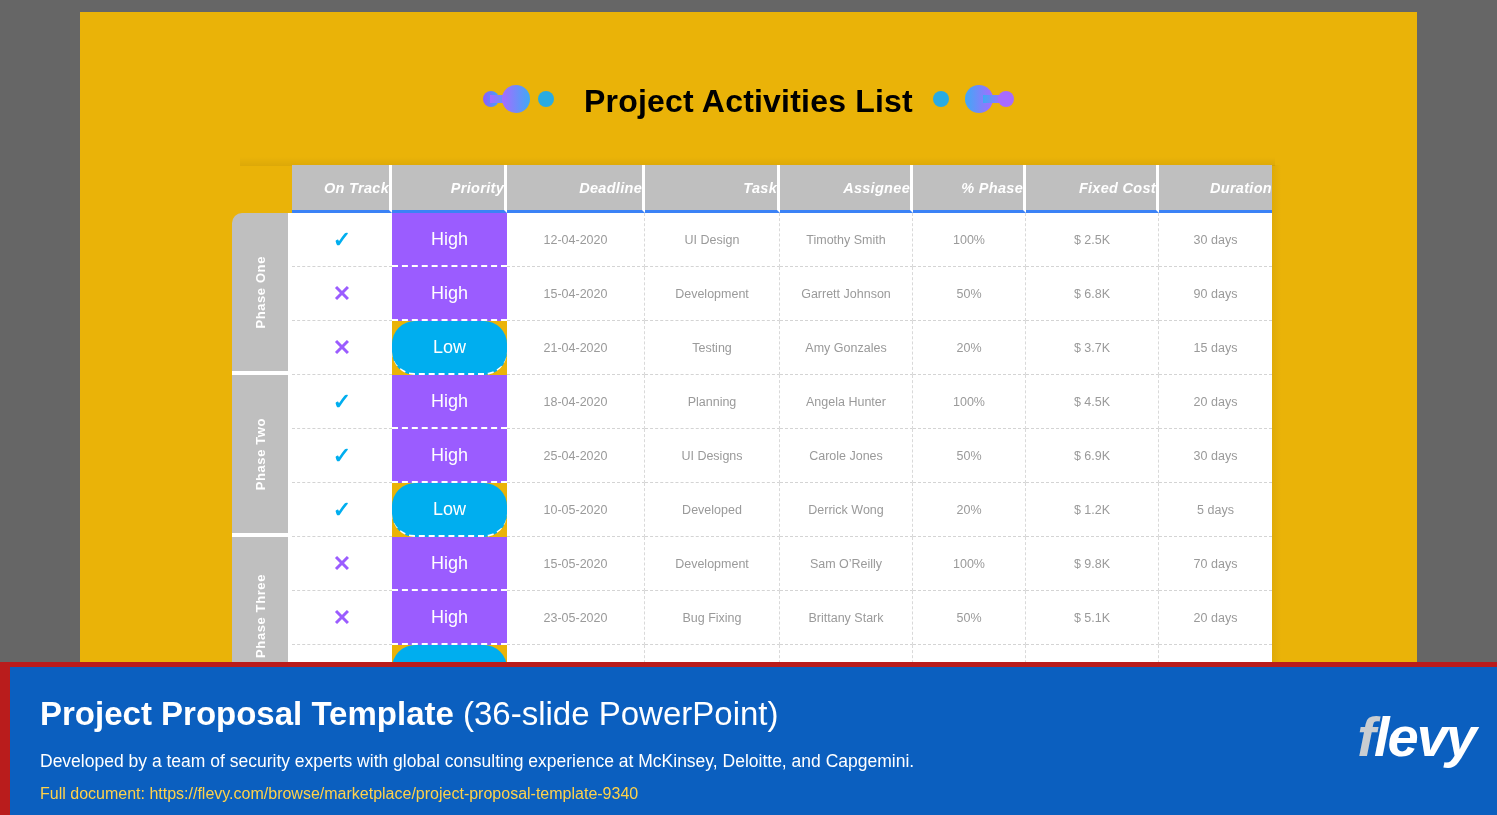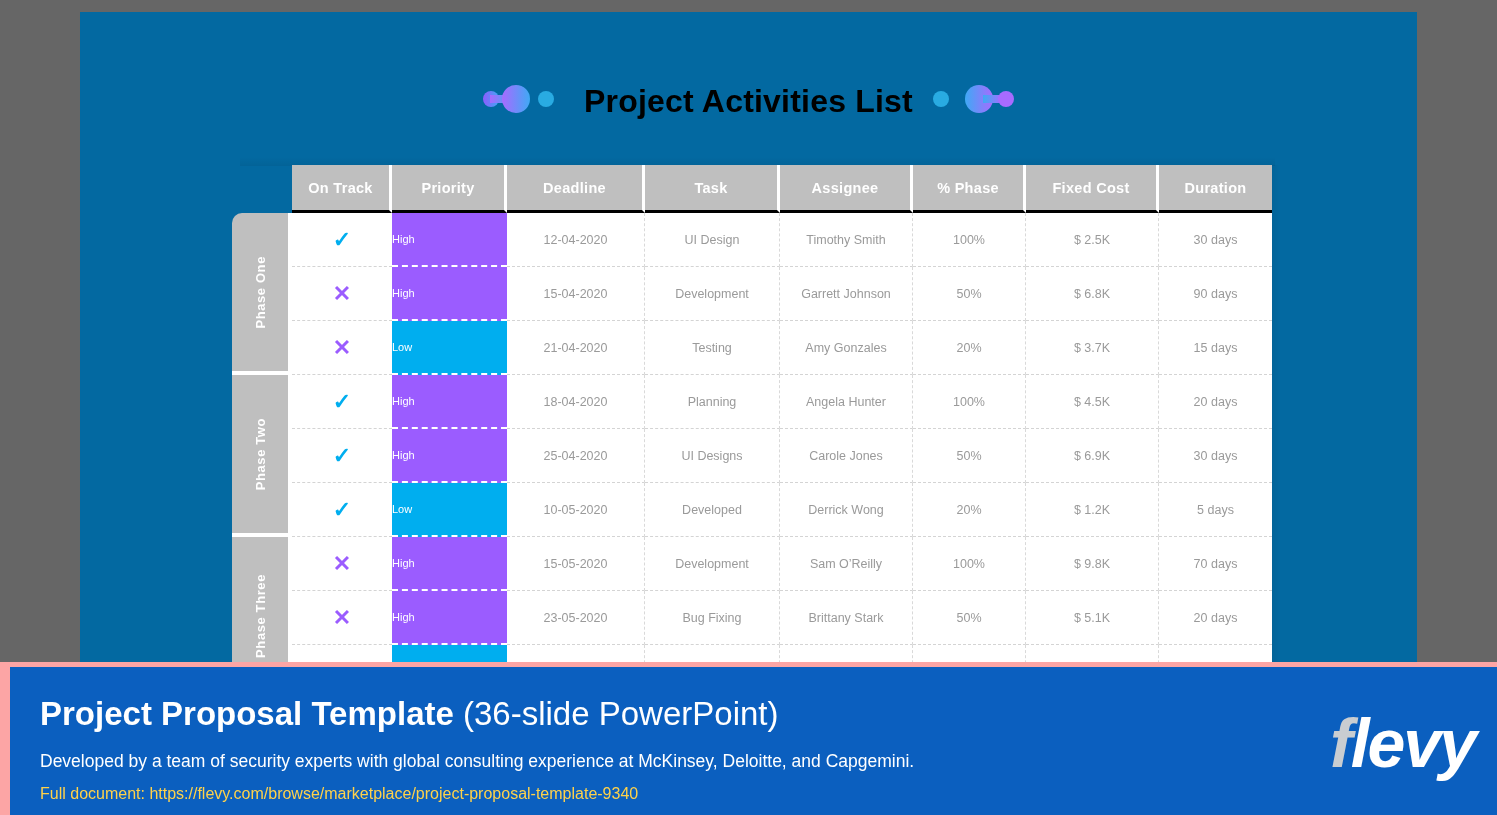--- a/index.html
+++ b/index.html
@@ -19,21 +19,21 @@
     background: #666666;
   }
 
   
   .slide {
     position: absolute;
     left: 80px;
     top: 12px;
     width: 1337px;
     height: 803px;
-    background: #0369a1;
+    background: #eab308;
     overflow: hidden;
   }
 
   
   .title-row {
     position: absolute;
     left: 0;
     top: 58px;
     width: 1337px;
     height: 62px;
@@ -79,26 +79,27 @@
   .col-cost   { width: 133px; }
   .col-dur    { width: 113px; }
 
   
   .th {
     height: 48px;
     background: #bfbfbf;
     color: #ffffff;
     font-size: 14.5px;
     font-weight: bold;
-    text-align: center;
+    text-align: right;
     vertical-align: middle;
     letter-spacing: 0.3px;
     border-right: 3px solid #ffffff;
-    border-bottom: 3px solid #000000;
-    white-space: nowrap;
+    border-bottom: 3px solid #3b82f6;
+    white-space: nowrap;
+    font-style: italic;
   }
   .th.last { border-right: none; }
   .th-spacer {
     background: transparent;
     border: none;
     height: 48px;
   }
 
   
   .td {
@@ -111,30 +112,30 @@
     border-bottom: 1px dashed #d4d4d4;
     border-right: 1px dashed #d9d9d9;
     white-space: nowrap;
   }
   .td.no-vline { border-right: none; }
   .td.last { border-right: none; }
 
   
   .td-prio {
     height: 54px;
-    text-align: left;
+    text-align: center;
     vertical-align: middle;
-    font-size: 11px;
+    font-size: 18px;
     color: #ffffff;
     border-bottom: 2px dashed #ffffff;
     padding: 0;
     white-space: nowrap;
   }
   .prio-high { background: #9b5cff; }
-  .prio-low  { background: #00aeef; }
+  .prio-low  { background: #00aeef; border-radius: 23px; }
 
   
   .td-phase {
     background: #bfbfbf;
     vertical-align: middle;
     text-align: center;
     padding: 0;
     border-bottom: 4px solid #ffffff;
     border-right: 4px solid #ffffff;
   }
@@ -183,21 +184,21 @@
     pointer-events: none;
   }
 
   
   .footer {
     position: absolute;
     left: 0;
     top: 662px;
     width: 1497px;
     height: 153px;
-    background: #fca5a5;
+    background: #b91c1c;
   }
   .footer-inner {
     position: absolute;
     left: 10px;
     top: 5px;
     width: 1487px;
     height: 148px;
     background: #0b5fbf;
   }
   .footer-title {
@@ -225,21 +226,21 @@
     top: 118px;
     font-size: 16px;
     color: #ffd24a;
     white-space: nowrap;
   }
 
   .logo {
     position: absolute;
     right: 22px;
     top: 42px;
-    font-size: 68px;
+    font-size: 56px;
     font-weight: bold;
     font-style: italic;
     letter-spacing: -2px;
     line-height: 1;
     color: #ffffff;
     user-select: none;
   }
   .logo .f { color: #c9cdd1; }
 </style>
 </head>

